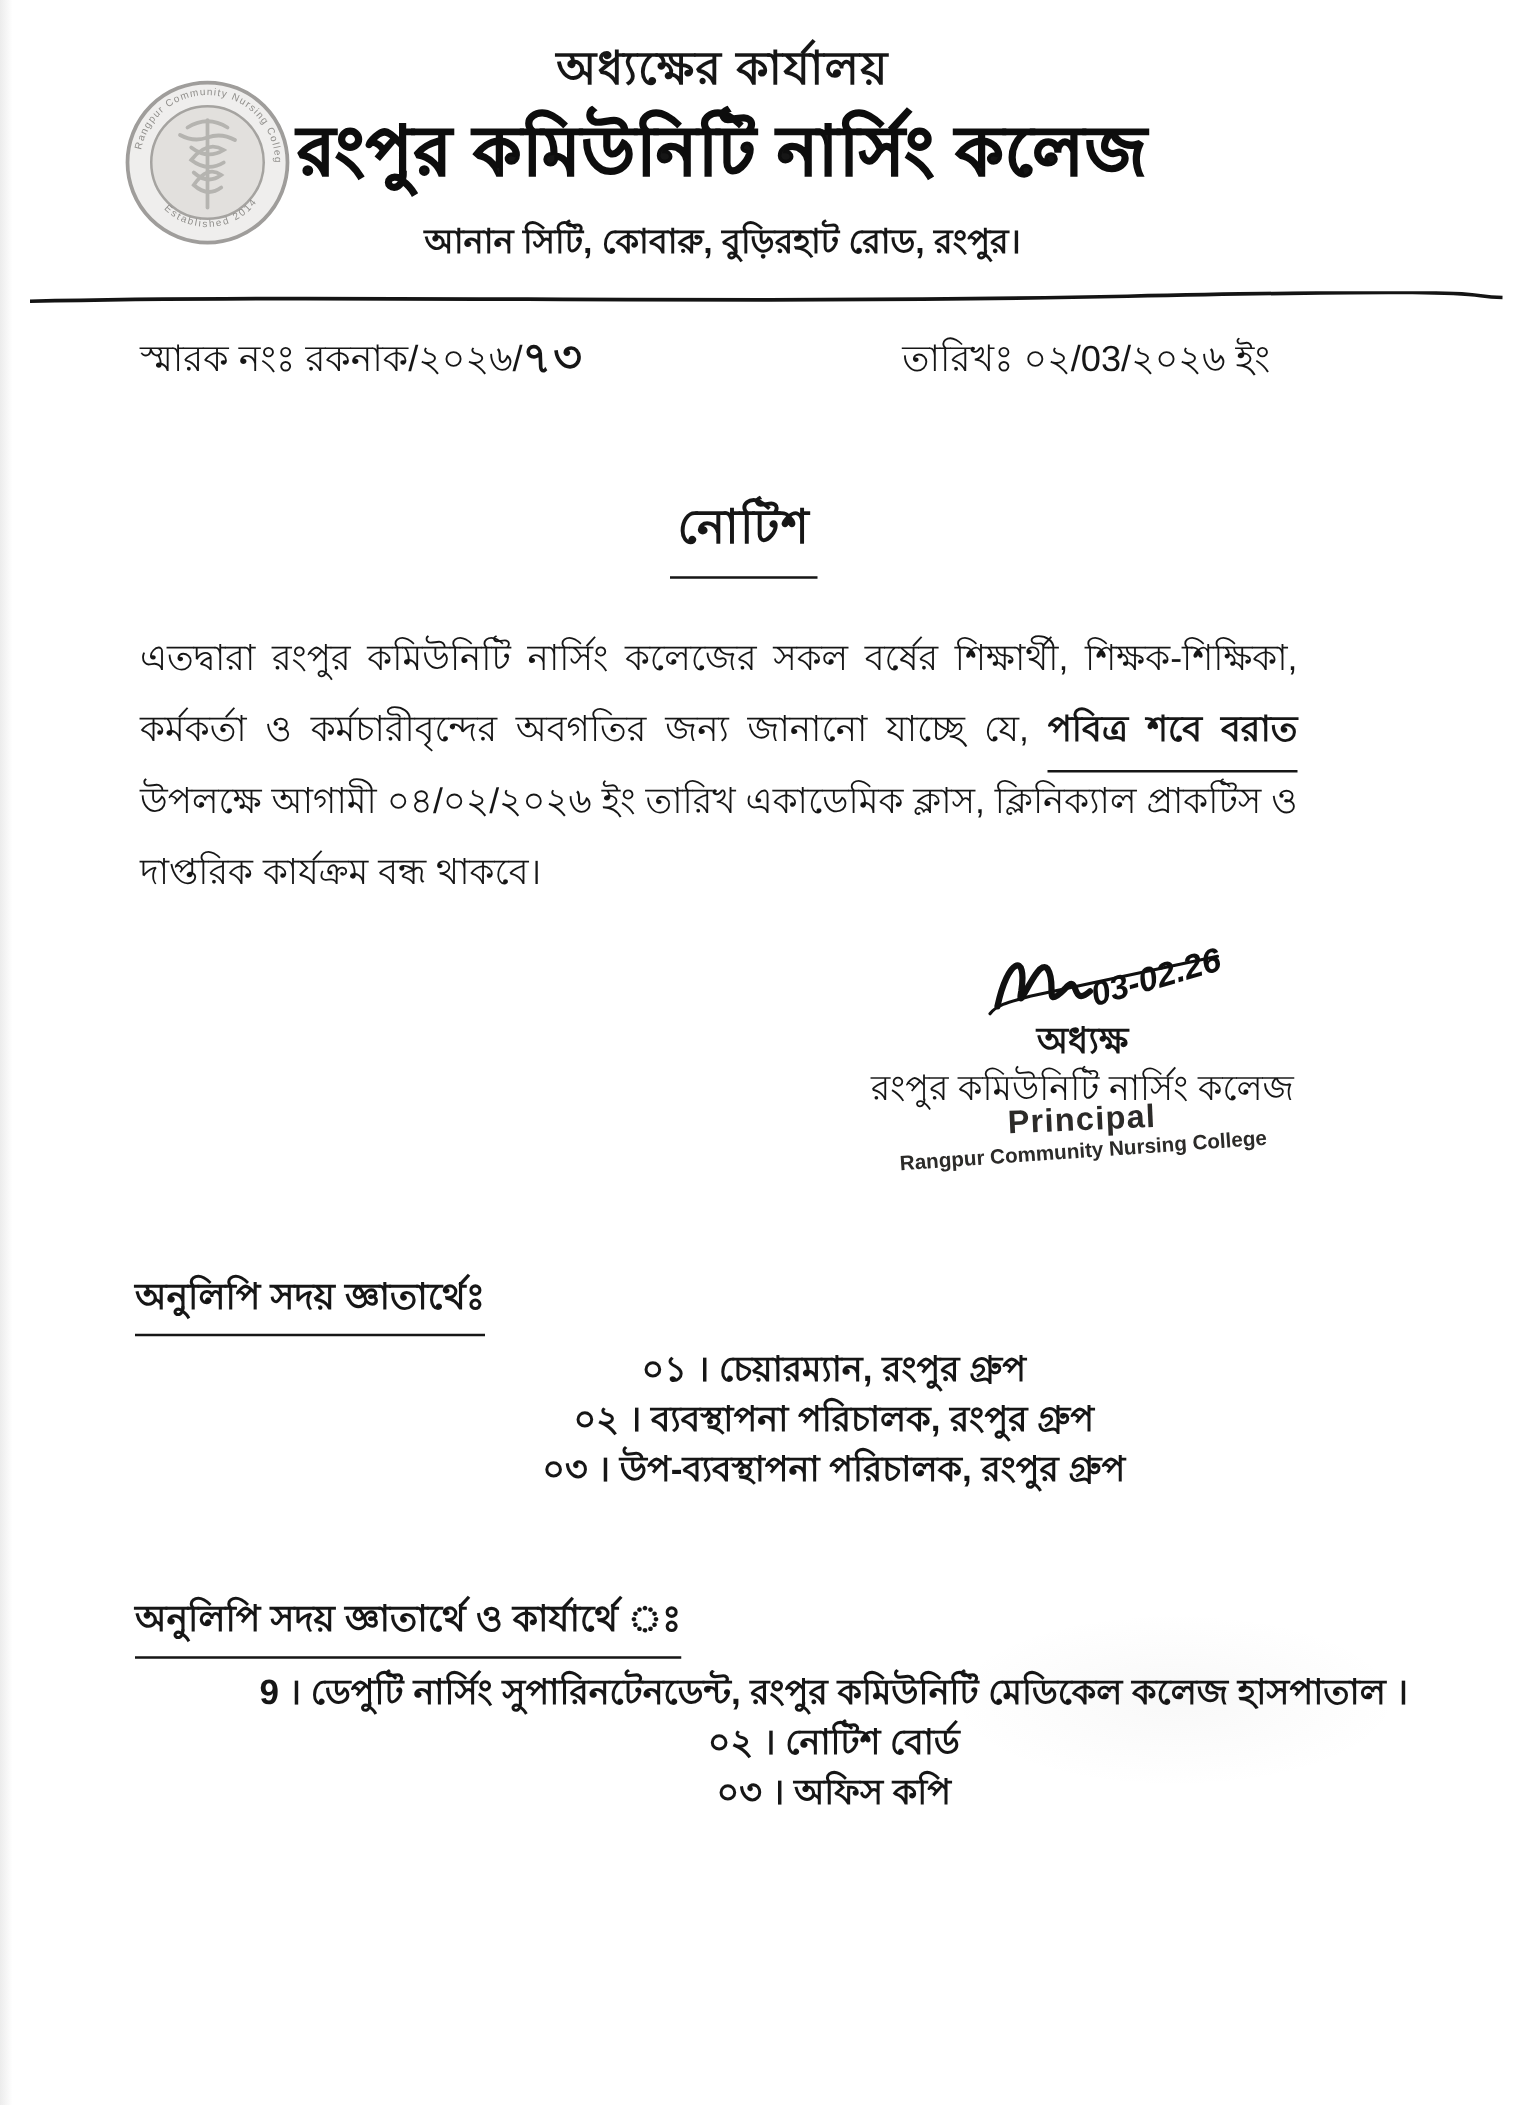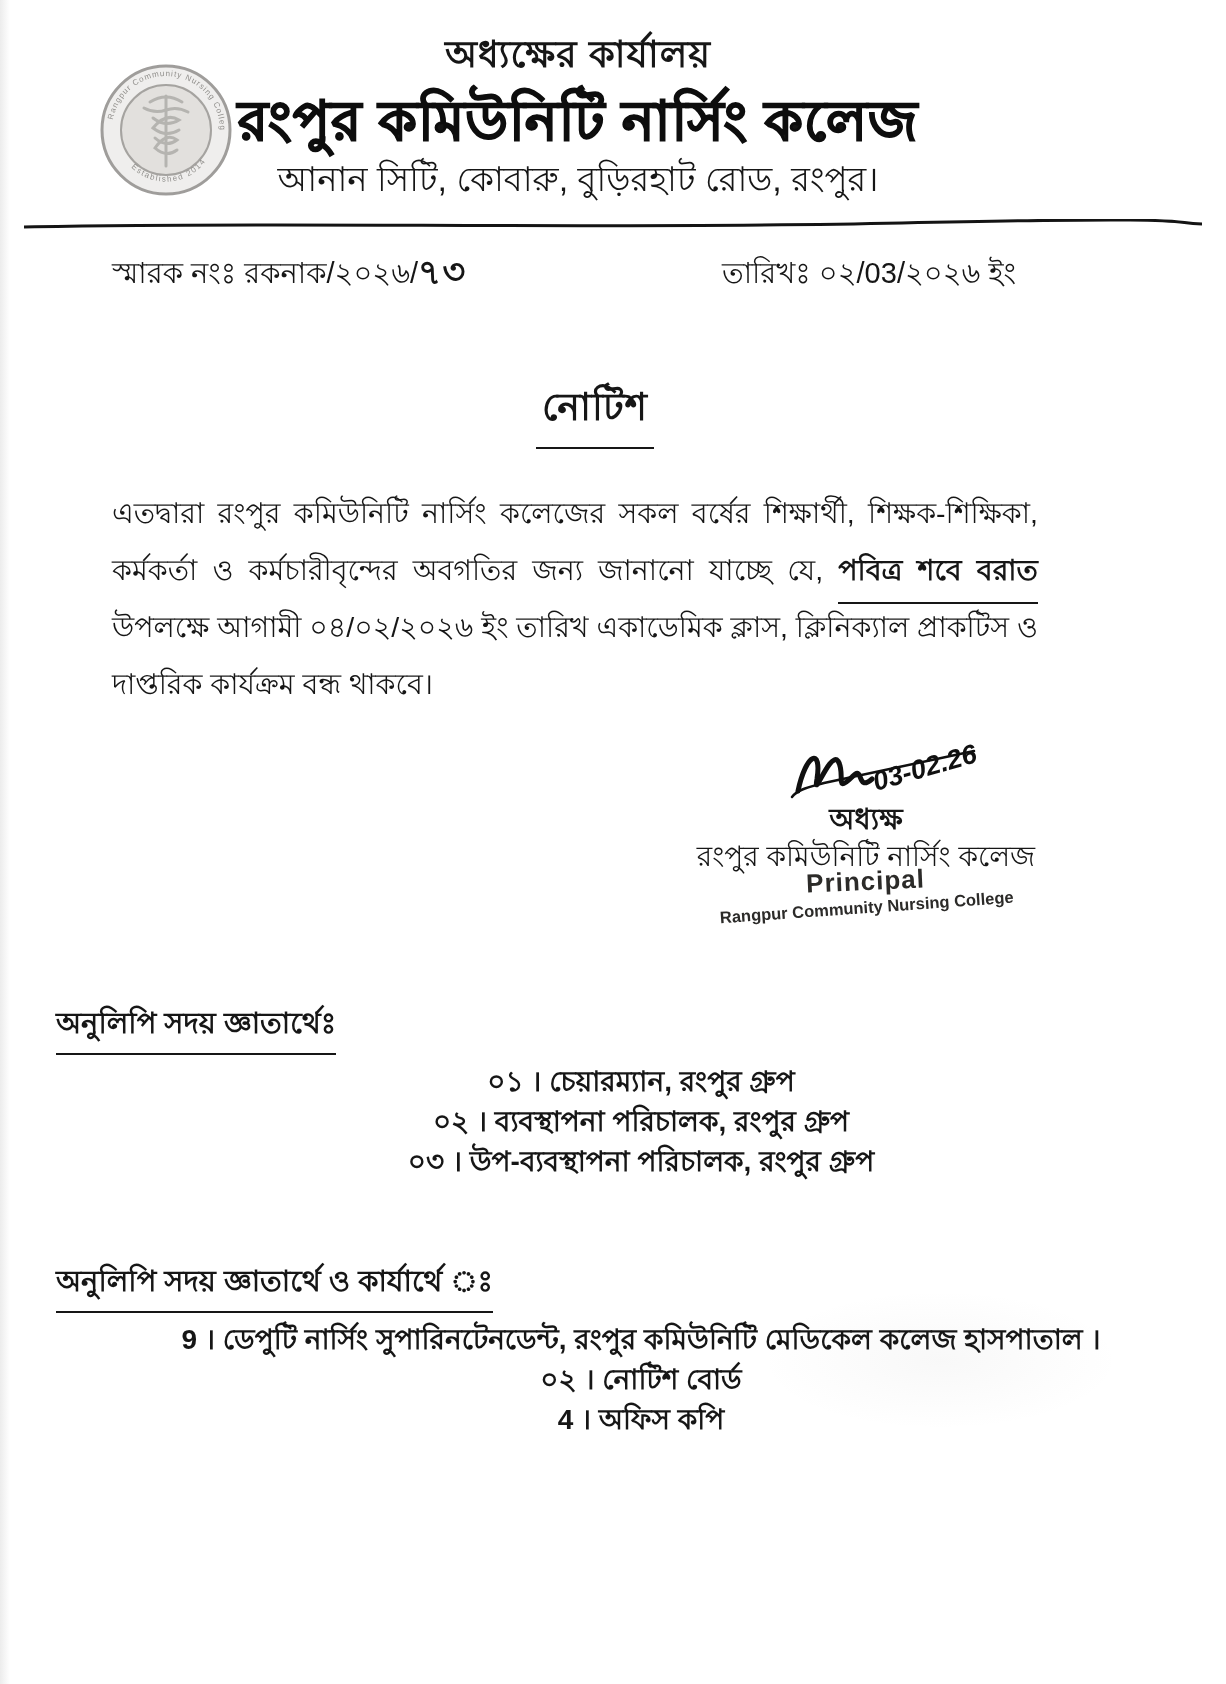--- a/index.html
+++ b/index.html
@@ -28,21 +28,21 @@
   .header { position: relative; text-align: center; padding-right: 70px; }
   .logo {
     position: absolute; left: 95px; top: 32px; width: 142px; height: 136px;
     opacity: 0.85;
   }
   .office-line { font-size: 37px; font-weight: 700; line-height: 50px; letter-spacing: 1px; }
   .college-name {
     font-size: 55px; font-weight: 900; line-height: 76px; margin-top: 3px;
     letter-spacing: 1px; -webkit-text-stroke: 1.2px #0d0d0d;
   }
-  .address { font-size: 34px; line-height: 38px; margin-top: 1px; font-weight: 400; }
+  .address { font-size: 27px; line-height: 38px; margin-top: 15px; font-weight: 700; }
   .rule-svg { display: block; margin: 21px 0 0 22px; }
 
   
   .meta-row {
     display: flex; justify-content: space-between; align-items: baseline;
     padding: 0 210px 0 112px; margin-top: 13px; font-size: 29px; font-weight: 500;
   }
   .memo-number-hand {
     display: inline-block; font-size: 35px; font-weight: 600;
     transform: rotate(-2deg) translateY(1px); letter-spacing: 2px;
@@ -69,21 +69,21 @@
   .sig-svg { display: block; margin: 0 auto; }
   .sig-designation { font-size: 29px; font-weight: 600; line-height: 37px; }
   .sig-college { font-size: 28px; font-weight: 500; line-height: 37px; white-space: nowrap; }
   .stamp {
     margin-top: -8px; transform: rotate(-2.5deg); color: #2c2b29; line-height: 1.1;
   }
   .stamp-line1 { font-size: 26px; font-weight: 600; letter-spacing: 1px; }
   .stamp-line2 { font-size: 16.5px; font-weight: 600; transform: rotate(-1.5deg); margin-top: 2px; }
 
   
-  .copies { padding-left: 56px; }
+  .copies { padding-left: 108px; }
   .copies-1 { margin-top: 84px; }
   .copies-2 { margin-top: 76px; }
   .copies-heading {
     display: inline-block; font-size: 29px; font-weight: 800;
     border-bottom: 2.5px solid #161616; padding-bottom: 4px; margin-bottom: 7px;
   }
   .copies-item { font-size: 28px; line-height: 40px; font-weight: 700; text-align: center; }
 </style>
 </head>
 <body>
@@ -161,16 +161,16 @@
     <div><span class="copies-heading">অনুলিপি সদয় জ্ঞাতার্থেঃ</span></div>
     <div class="copies-item">০১ । চেয়ারম্যান, রংপুর গ্রুপ</div>
     <div class="copies-item">০২ । ব্যবস্থাপনা পরিচালক, রংপুর গ্রুপ</div>
     <div class="copies-item">০৩ । উপ-ব্যবস্থাপনা পরিচালক, রংপুর গ্রুপ</div>
   </div>
 
   <div class="copies copies-2">
     <div><span class="copies-heading">অনুলিপি সদয় জ্ঞাতার্থে ও কার্যার্থে ঃ</span></div>
     <div class="copies-item">9 । ডেপুটি নার্সিং সুপারিনটেনডেন্ট, রংপুর কমিউনিটি মেডিকেল কলেজ হাসপাতাল ।</div>
     <div class="copies-item">০২ । নোটিশ বোর্ড</div>
-    <div class="copies-item">4 । অফিস কপি</div>
+    <div class="copies-item">০৩ । অফিস কপি</div>
   </div>
 
 </div>
 
 </body></html>

